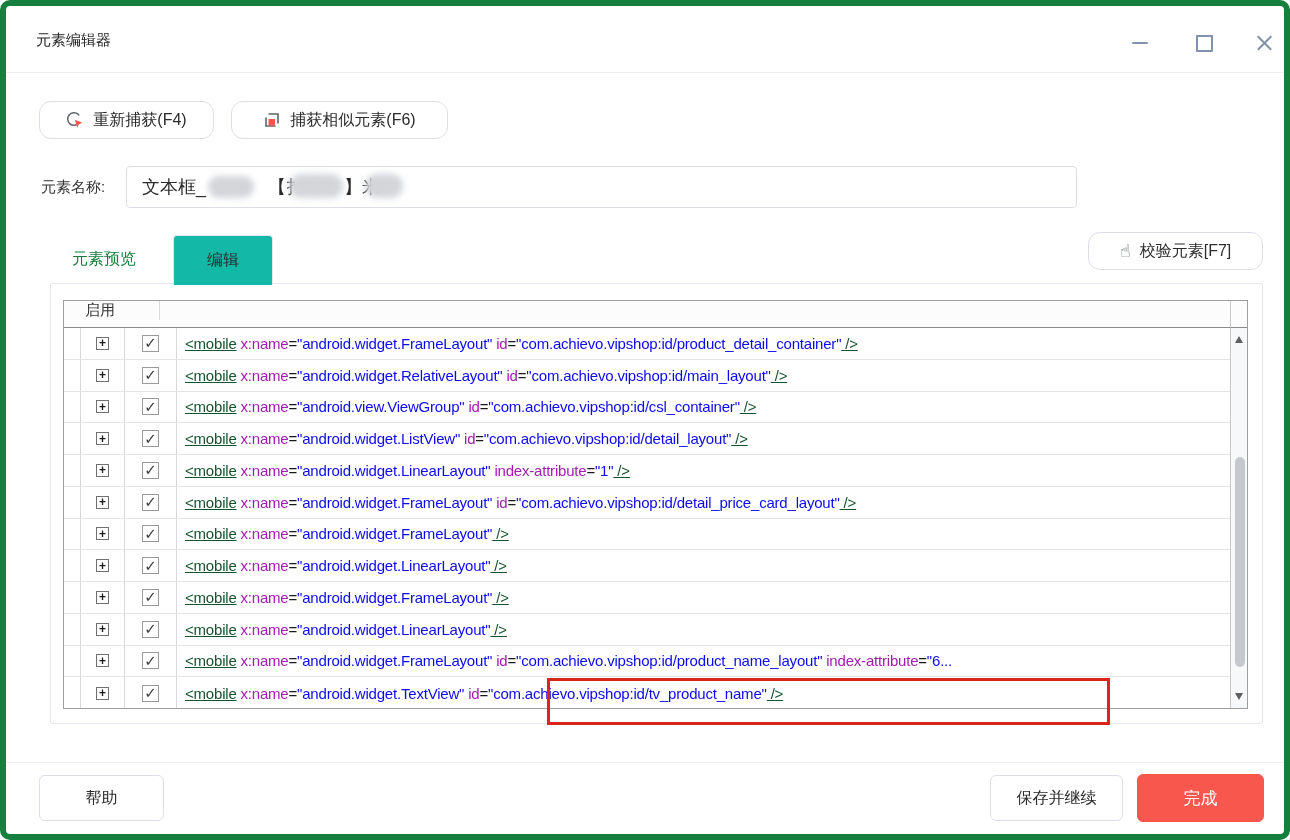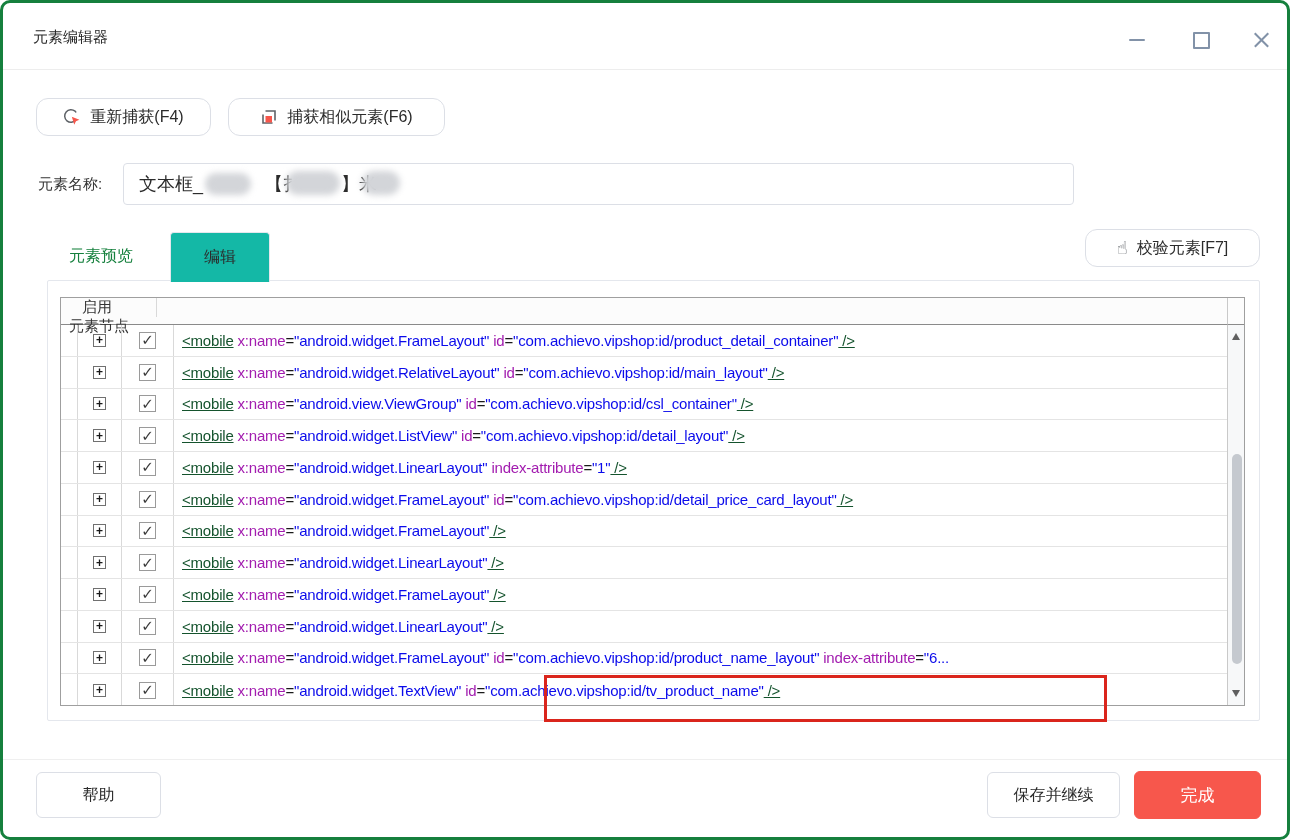--- a/index.html
+++ b/index.html
@@ -1,16 +1,16 @@
 <!DOCTYPE html>
 <html><head>
 <meta charset="utf-8">
 <style>
   html,body{margin:0;padding:0;background:#fff;}
-  .dialog{position:relative;width:1290px;height:840px;background:#fff;border:3px solid #15803d;
+  .dialog{position:relative;width:1290px;height:840px;background:#fff;border:6px solid #15803d;
     border-radius:10px;font-family:"Liberation Sans","DejaVu Sans",sans-serif;overflow:hidden;box-sizing:border-box;padding-left:24px;}
   
   .title{position:absolute;left:30px;top:25px;font-size:15px;color:#262626;}
   .winbtn{position:absolute;top:25px;width:24px;height:24px;display:flex;align-items:center;justify-content:center;cursor:pointer;}
   .min-line{width:16px;height:2px;background:#8292a8;border-radius:1px;}
   .max-box{width:13px;height:13px;border:2px solid #8292a8;border-radius:1px;}
   .close-i{position:relative;width:17px;height:17px;}
   .close-i::before,.close-i::after{content:"";position:absolute;left:-1px;top:7.5px;width:19px;height:1.8px;background:#8292a8;}
   .close-i::before{transform:rotate(45deg);} .close-i::after{transform:rotate(-45deg);}
   .title-sep{position:absolute;left:0;right:0;top:66px;height:1px;background:#ededed;}
@@ -122,21 +122,20 @@
   <div class="btn" id="btn-verify">
     <span class="hand-glyph">☝</span>
     <span>校验元素[F7]</span>
   </div>
 
   <div class="panel">
     <div class="etable">
       <div class="thead">
         <div class="th1"></div>
         <div class="th2">启用</div>
-        <div class="th4">元素节点</div>
       </div>
       <div class="tbody" id="table-body">
           <div class="trow">
             <div class="c1"></div>
             <div class="c2">
               <span class="expand">+</span>
             </div>
             <div class="c3">
               <span class="cb">✓</span>
             </div>

